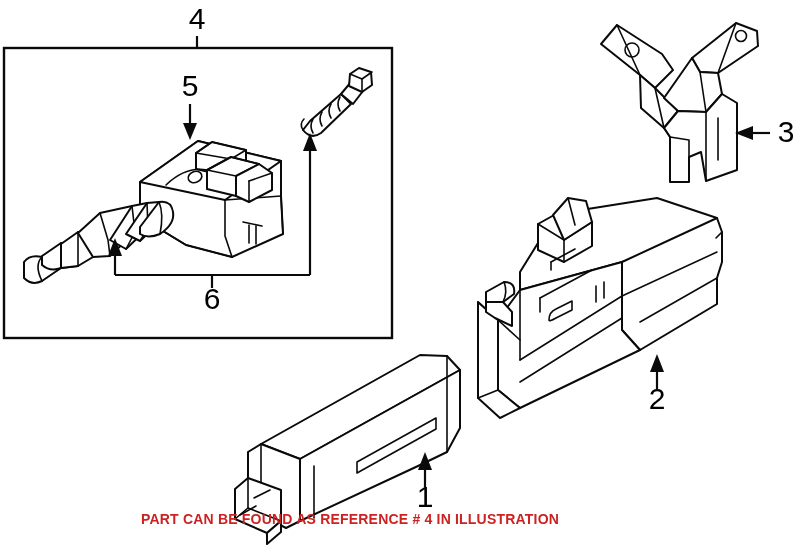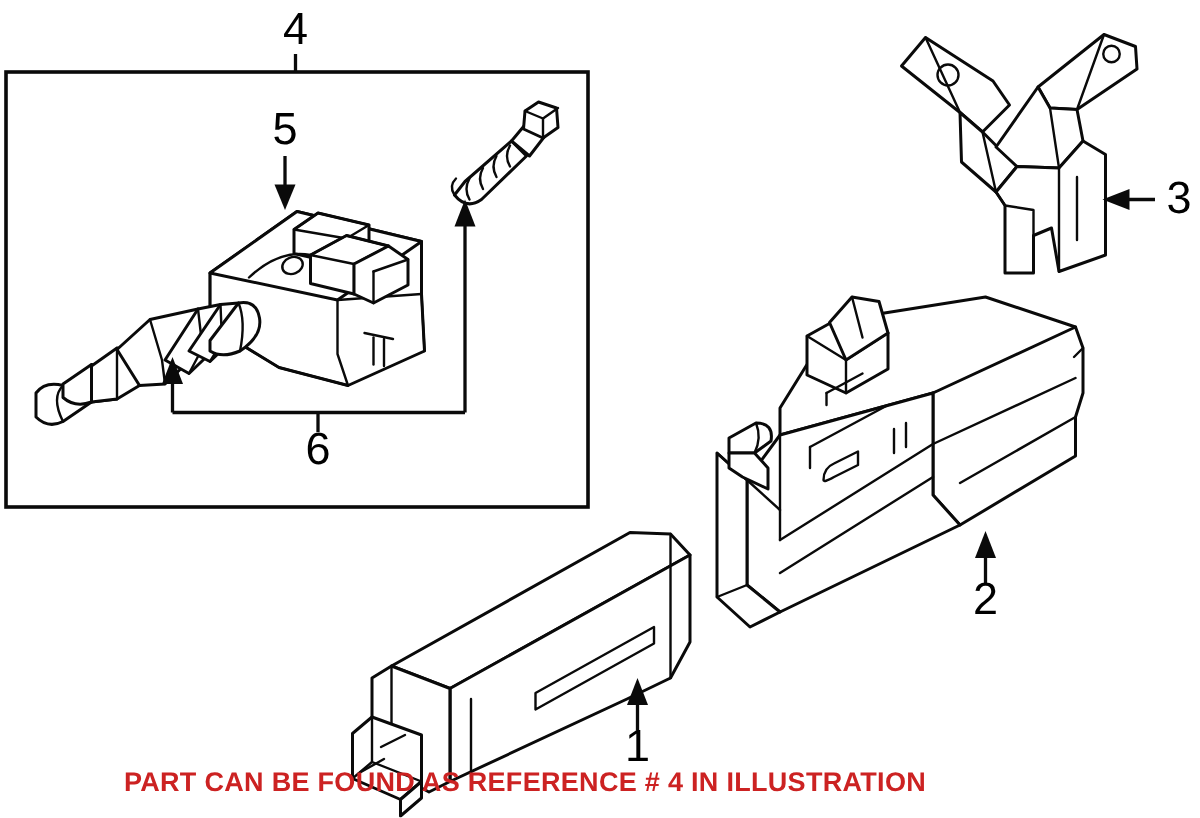--- a/index.html
+++ b/index.html
@@ -63,21 +63,21 @@
     text-anchor: middle;
     dominant-baseline: alphabetic;
   }
   .footer-note {
     position: absolute;
     left: 0;
     top: 511px;
     width: 700px;
     text-align: center;
     font-family: "Liberation Sans", sans-serif;
-    font-size: 18px;
+    font-size: 14px;
     font-weight: bold;
     letter-spacing: 0.2px;
     color: #cc2222;
     white-space: nowrap;
   }
 </style>
 </head>
 <body>
 
 <div id="diagram-root">

